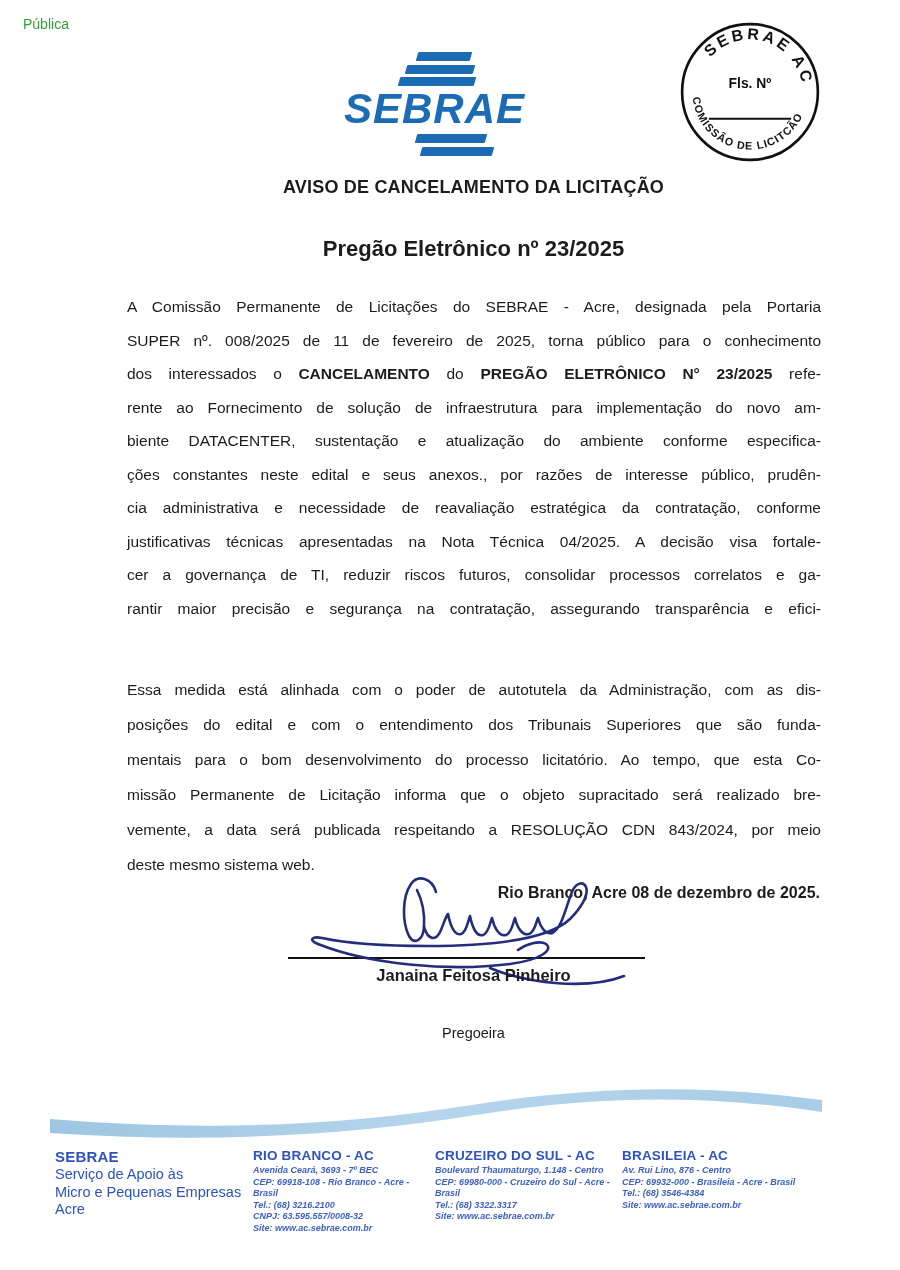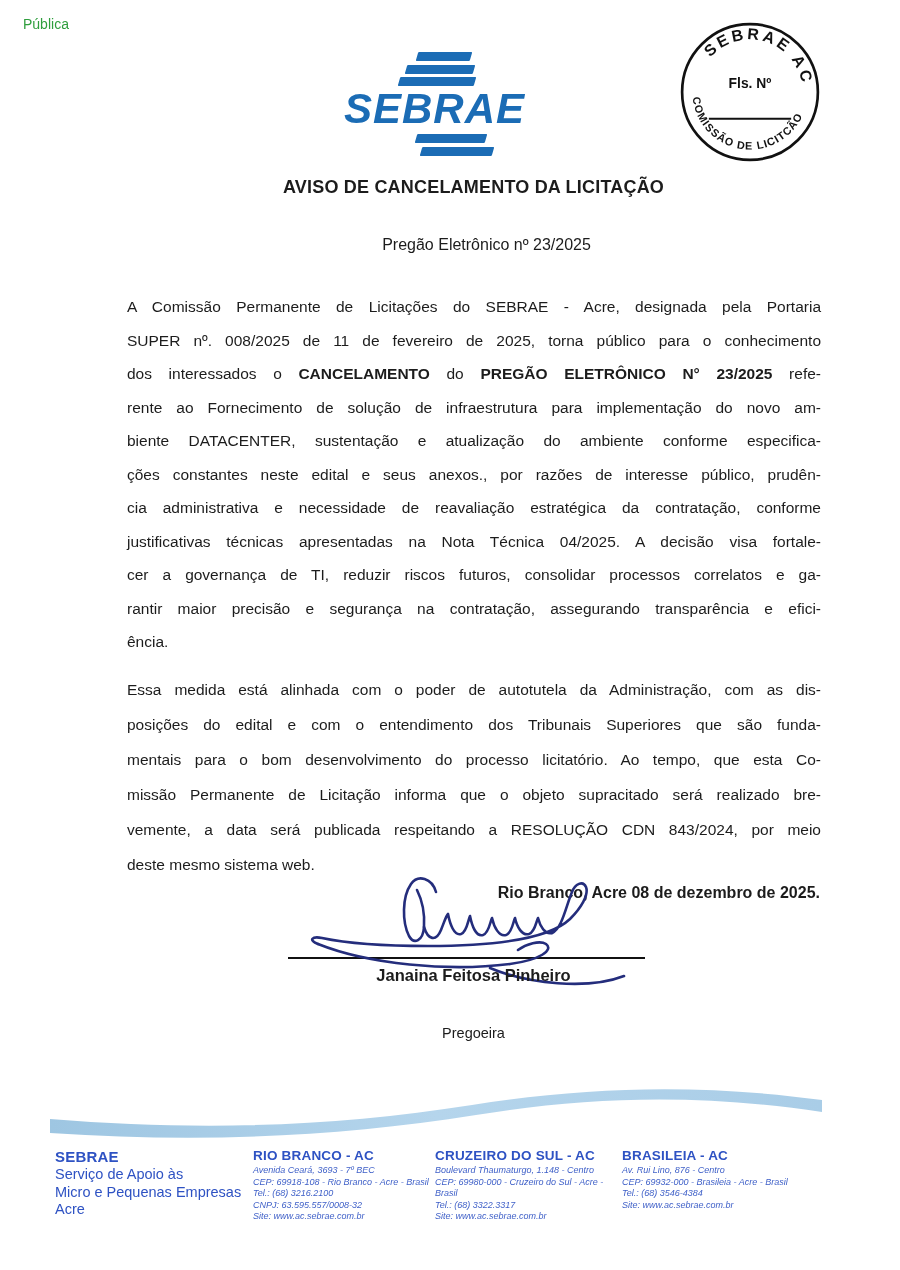--- a/index.html
+++ b/index.html
@@ -19,21 +19,21 @@
     position:absolute;left:0;top:36px;width:195px;text-align:center;
     font-size:42px;font-weight:bold;font-style:italic;color:#1b6cb5;
     letter-spacing:1px;line-height:42px;
   }
   .bars-top{position:absolute;left:60px;top:0;width:80px;}
   .bars-bottom{position:absolute;left:74px;top:82px;width:80px;}
   
   .stamp{left:678px;top:20px;width:144px;height:144px;}
   
   .doc-title{left:127px;top:177px;width:693px;text-align:center;font-size:18px;font-weight:bold;letter-spacing:.2px;}
-  .doc-subtitle{left:140px;top:236px;width:693px;text-align:center;font-size:16px;font-weight:normal;}
+  .doc-subtitle{left:127px;top:236px;width:693px;text-align:center;font-size:22px;font-weight:bold;}
   
   .para{left:127px;width:694px;font-size:15.5px;}
   .para1{top:290px;}
   .para2{top:672px;}
   .para .line{line-height:33.5px;white-space:normal;}
   .para2 .line{line-height:35px;}
   .line.fill{text-align:justify;text-align-last:justify;}
   .b{font-weight:bold;}
   .date-line{left:127px;top:884px;width:693px;text-align:right;font-size:16px;font-weight:bold;}
   
@@ -45,21 +45,21 @@
   .wave{left:50px;top:1083px;width:772px;height:62px;}
   .footer-cols{left:0;top:1148px;width:900px;height:90px;}
   .fcol{position:absolute;top:0;color:#2e52c3;}
   .fcol0{left:55px;width:190px;}
   .fcol1{left:253px;width:180px;}
   .fcol2{left:435px;width:185px;}
   .fcol3{left:622px;width:185px;}
   .ftitle{font-weight:bold;font-size:13.5px;margin-bottom:2px;letter-spacing:.2px;}
   .fcol0 .ftitle{font-size:15px;margin-bottom:1px;}
   .fbig{font-size:14.5px;line-height:17.5px;}
-  .fsmall{font-size:9px;font-style:italic;line-height:11.5px;font-weight:normal;opacity:.92;}
+  .fsmall{font-size:9px;font-style:italic;line-height:11.5px;font-weight:bold;opacity:.92;}
 </style>
 </head>
 <body>
 
 <div class="page">
 
   <div class="abs classification">Pública</div>
 
   <div class="abs logo">
     <div class="bars-top logo-bars">
@@ -101,21 +101,20 @@
       <div class="line fill"><span>A Comissão Permanente de Licitações do SEBRAE - Acre, designada pela Portaria</span></div>
       <div class="line fill"><span>SUPER nº. 008/2025 de 11 de fevereiro de 2025, torna público para o conhecimento</span></div>
       <div class="line fill"><span>dos interessados o </span><span class="b">CANCELAMENTO</span><span> do </span><span class="b">PREGÃO ELETRÔNICO N° 23/2025</span><span> refe-</span></div>
       <div class="line fill"><span>rente ao Fornecimento de solução de infraestrutura para implementação do novo am-</span></div>
       <div class="line fill"><span>biente DATACENTER, sustentação e atualização do ambiente conforme especifica-</span></div>
       <div class="line fill"><span>ções constantes neste edital e seus anexos., por razões de interesse público, prudên-</span></div>
       <div class="line fill"><span>cia administrativa e necessidade de reavaliação estratégica da contratação, conforme</span></div>
       <div class="line fill"><span>justificativas técnicas apresentadas na Nota Técnica 04/2025. A decisão visa fortale-</span></div>
       <div class="line fill"><span>cer a governança de TI, reduzir riscos futuros, consolidar processos correlatos e ga-</span></div>
       <div class="line fill"><span>rantir maior precisão e segurança na contratação, assegurando transparência e efici-</span></div>
-      <div class="line"><span>ência.</span></div>
     </div>
   <div class="abs para para2">
       <div class="line fill"><span>Essa medida está alinhada com o poder de autotutela da Administração, com as dis-</span></div>
       <div class="line fill"><span>posições do edital e com o entendimento dos Tribunais Superiores que são funda-</span></div>
       <div class="line fill"><span>mentais para o bom desenvolvimento do processo licitatório. Ao tempo, que esta Co-</span></div>
       <div class="line fill"><span>missão Permanente de Licitação informa que o objeto supracitado será realizado bre-</span></div>
       <div class="line fill"><span>vemente, a data será publicada respeitando a RESOLUÇÃO CDN 843/2024, por meio</span></div>
       <div class="line"><span>deste mesmo sistema web.</span></div>
     </div>
 

